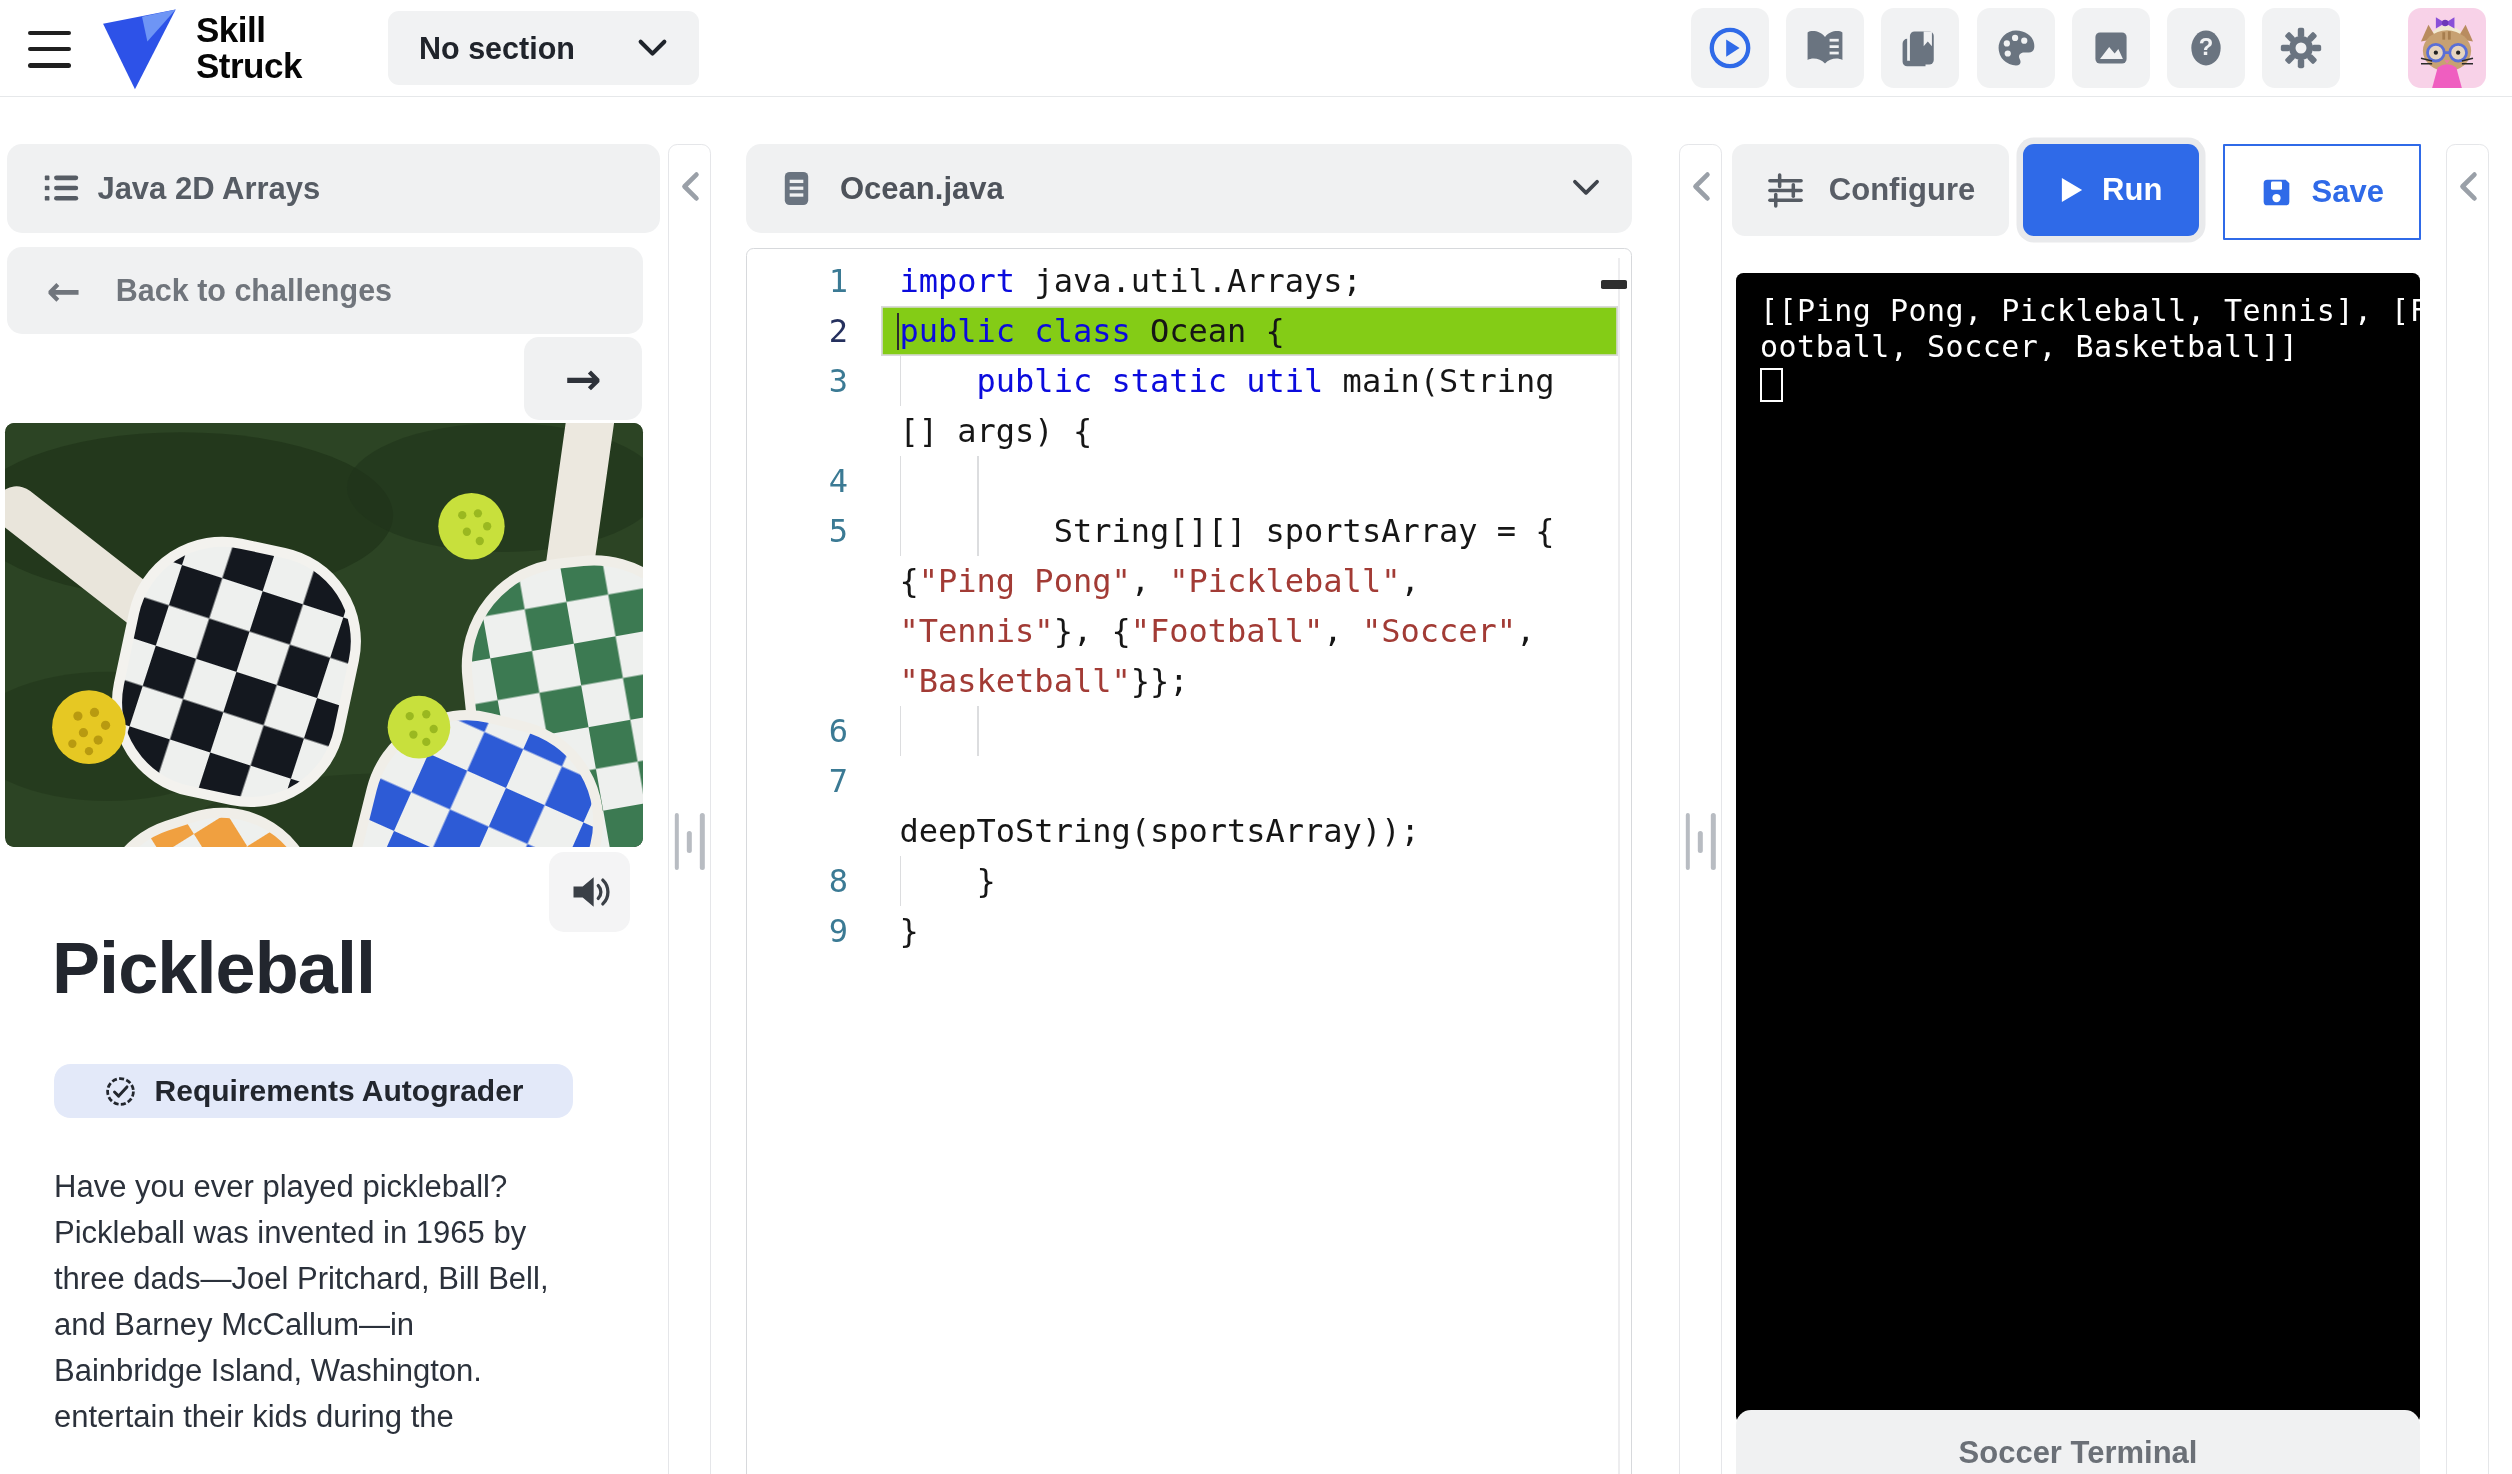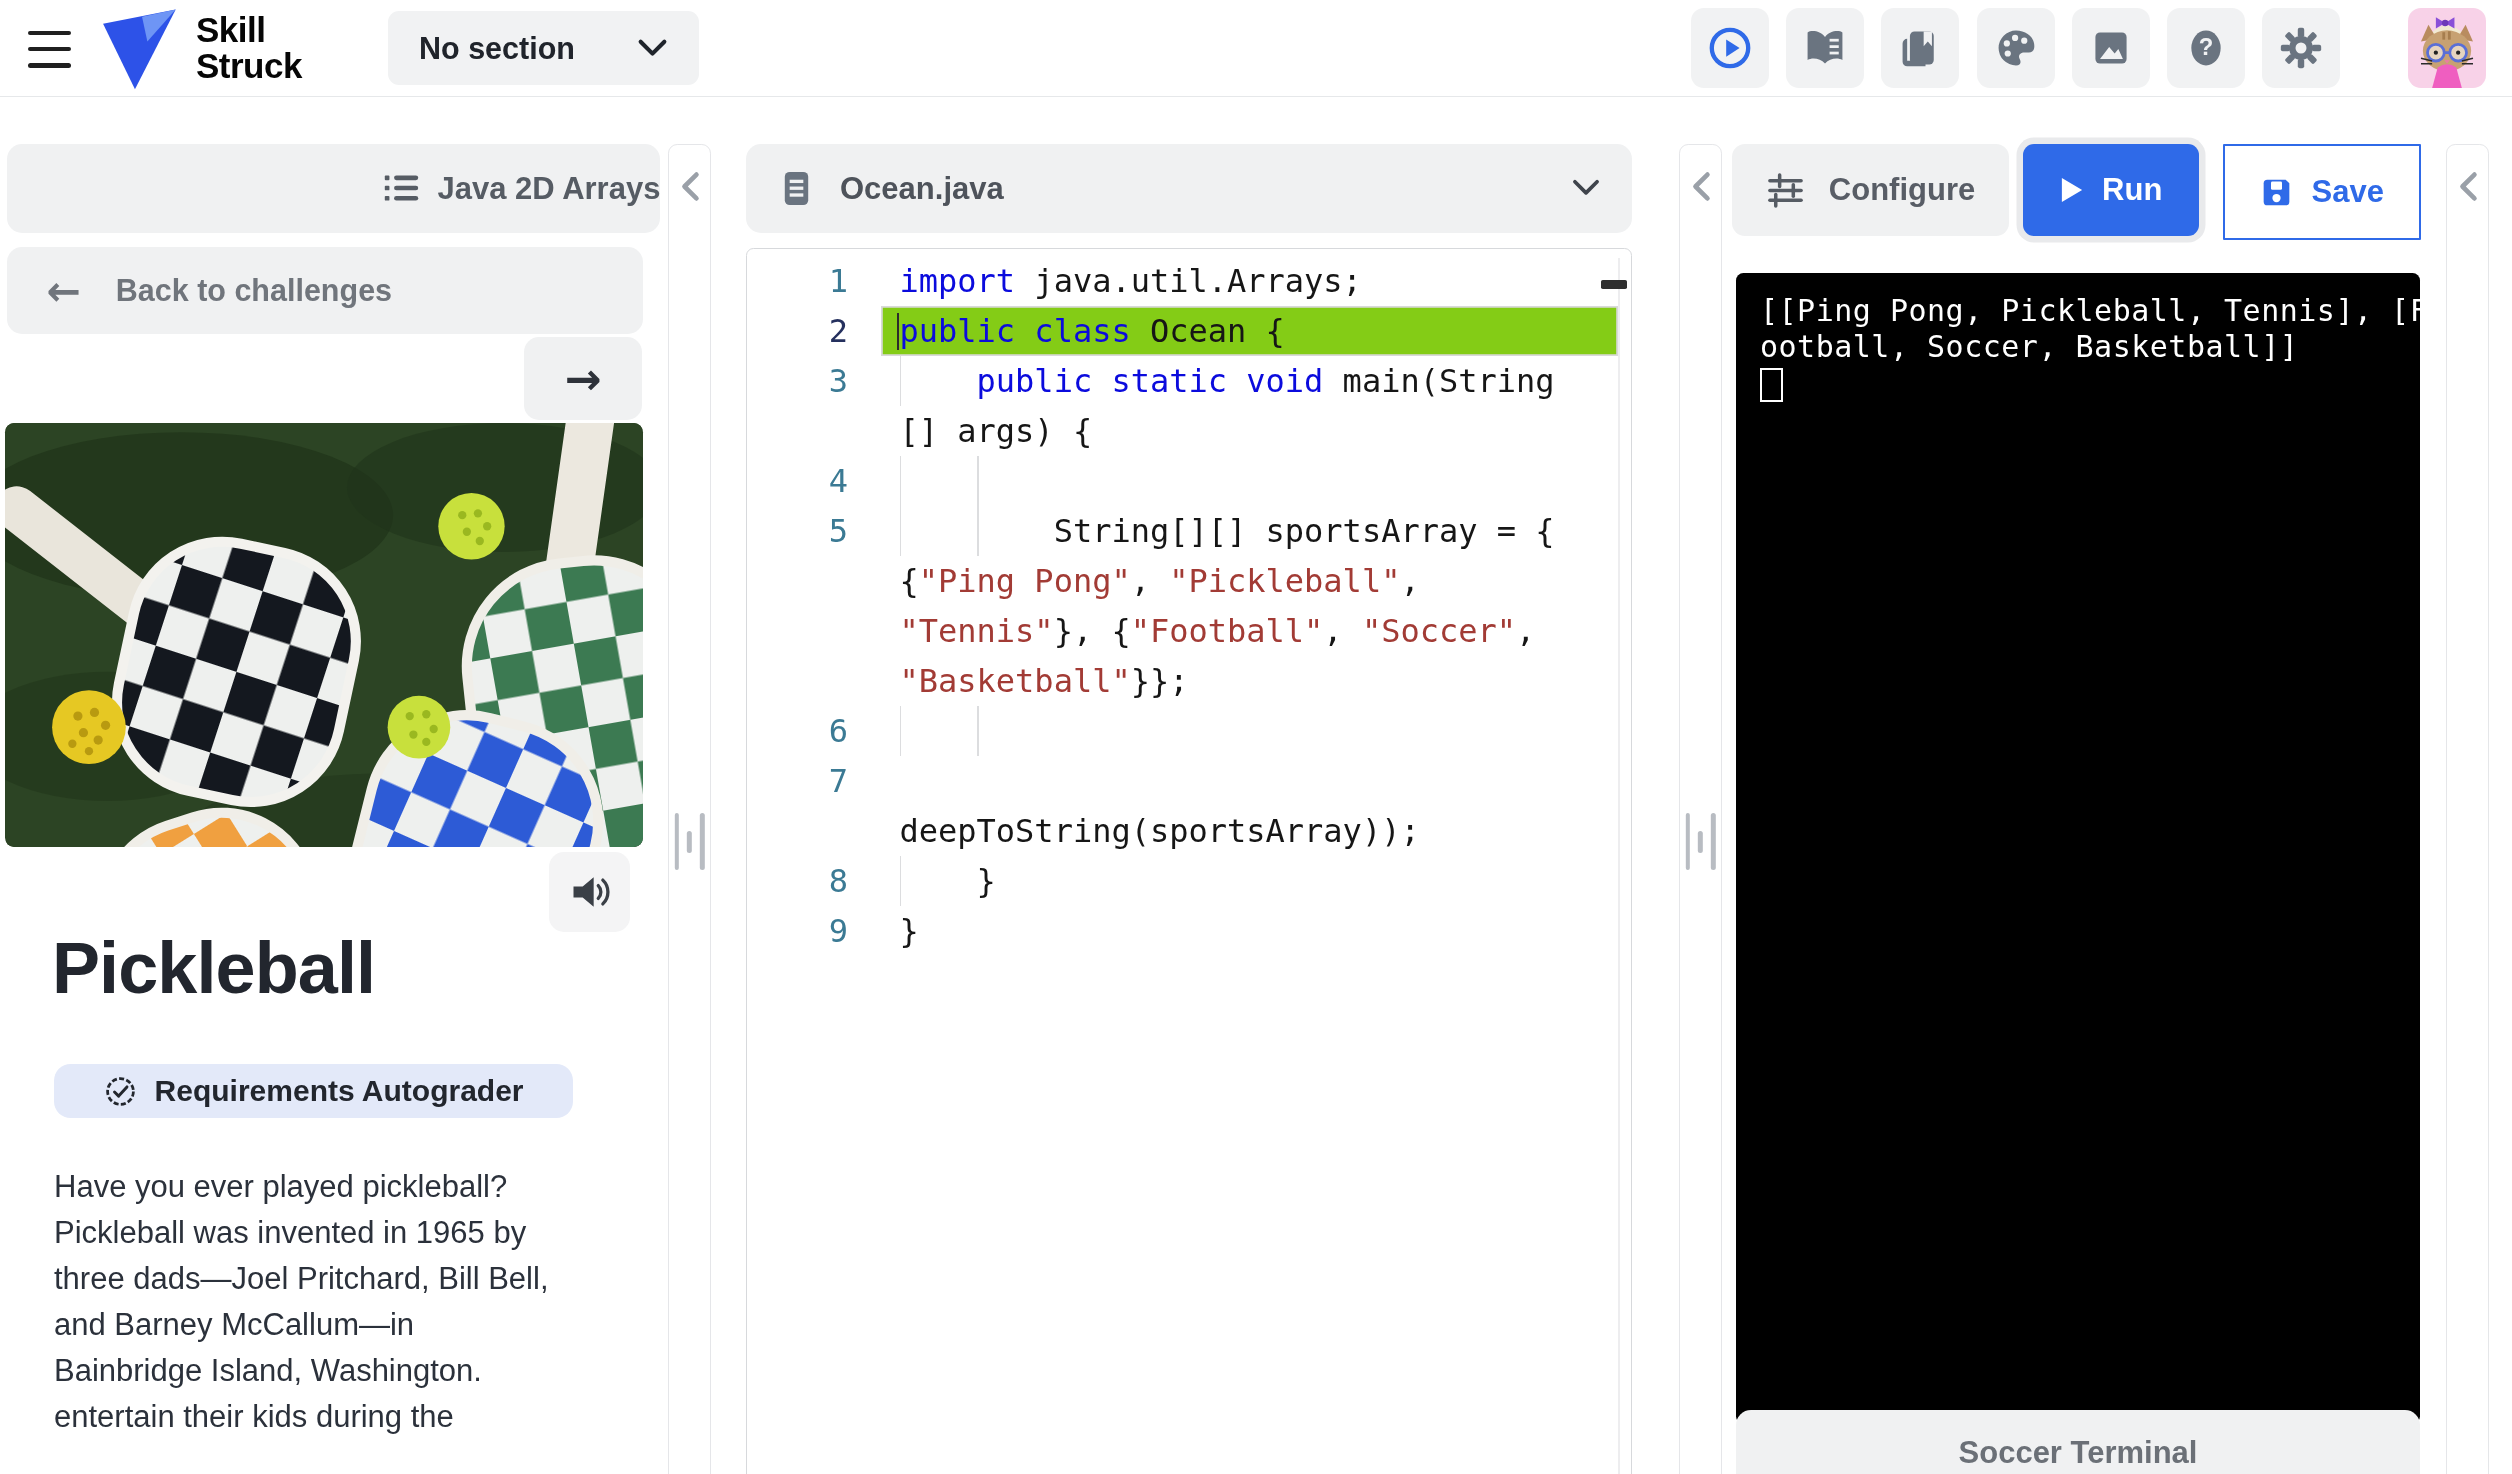--- a/index.html
+++ b/index.html
@@ -18,21 +18,21 @@
   .section-pill svg{margin-left:auto;}
   .icon-btn{position:absolute;top:8.3px;width:78px;height:80px;border-radius:13px;background:#f1f2f3;
       display:flex;align-items:center;justify-content:center;cursor:pointer;}
   .avatar-btn{background:#f8d2e8;overflow:hidden;}
 
   
   .bar{position:absolute;background:#f0f1f2;border-radius:15px;display:flex;align-items:center;box-sizing:border-box;}
   .bar-label{font-weight:700;}
 
   
-  .unit-bar{left:7.4px;top:144px;width:653px;height:89px;padding-left:21px;gap:16px;font-size:31px;color:#565c64;justify-content:flex-end;}
+  .unit-bar{left:7.4px;top:144px;width:653px;height:89px;padding-left:35px;gap:16px;font-size:31px;color:#565c64;}
   .back-bar{left:7.4px;top:247px;width:636px;height:87px;padding-left:39px;gap:35px;font-size:30.5px;color:#70757c;cursor:pointer;}
   .arrow-glyph{font-family:"DejaVu Sans",sans-serif;font-weight:700;}
   .next-btn{left:524px;top:337px;width:118px;height:83px;justify-content:center;font-size:44px;color:#2e323a;cursor:pointer;}
   .photo{left:4.6px;top:423px;width:638px;height:424px;border-radius:9.2px;overflow:hidden;background:#2c4424;}
   .speaker-btn{left:549px;top:852px;width:81px;height:80px;background:#f4f4f5;border-radius:15px;justify-content:center;cursor:pointer;}
   .lesson-title{position:absolute;left:52px;top:927px;font-size:72px;font-weight:800;color:#22262e;letter-spacing:-0.9px;}
   .badge{position:absolute;left:54px;top:1064px;height:54px;display:inline-flex;align-items:center;gap:16.6px;
       padding:0 49px;border-radius:16.6px;background:#e3e9f9;font-size:30px;font-weight:600;color:#22262e;}
   #description{position:absolute;left:54px;top:1164px;width:583px;font-size:31px;color:#2b313b;}
   .dline{height:46px;line-height:46px;white-space:nowrap;}
@@ -379,21 +379,21 @@
       <div class="code-row">
         <div class="gutter">1</div>
         <div class="content"><span class="tk-k">import</span><span class="tk-p"> java.util.Arrays;</span></div>
       </div>
       <div class="code-row active">
         <div class="gutter">2</div>
         <div class="content"><div class="caret"></div><span class="tk-k">public</span><span class="tk-p"> </span><span class="tk-k">class</span><span class="tk-p"> Ocean {</span></div>
       </div>
       <div class="code-row">
         <div class="gutter">3</div>
-        <div class="content"><div class="guide" style="left: 18.5px;"></div><span class="tk-p">    </span><span class="tk-k">public</span><span class="tk-p"> </span><span class="tk-k">static</span><span class="tk-p"> </span><span class="tk-k">void</span><span class="tk-p"> main(String</span></div>
+        <div class="content"><div class="guide" style="left: 18.5px;"></div><span class="tk-p">    </span><span class="tk-k">public</span><span class="tk-p"> </span><span class="tk-k">static</span><span class="tk-p"> </span><span class="tk-k">util</span><span class="tk-p"> main(String</span></div>
       </div>
       <div class="code-row">
         <div class="gutter"></div>
         <div class="content"><span class="tk-p">[] args) {</span></div>
       </div>
       <div class="code-row">
         <div class="gutter">4</div>
         <div class="content"><div class="guide" style="left: 18.5px;"></div><div class="guide" style="left: 96px;"></div></div>
       </div>
       <div class="code-row">

